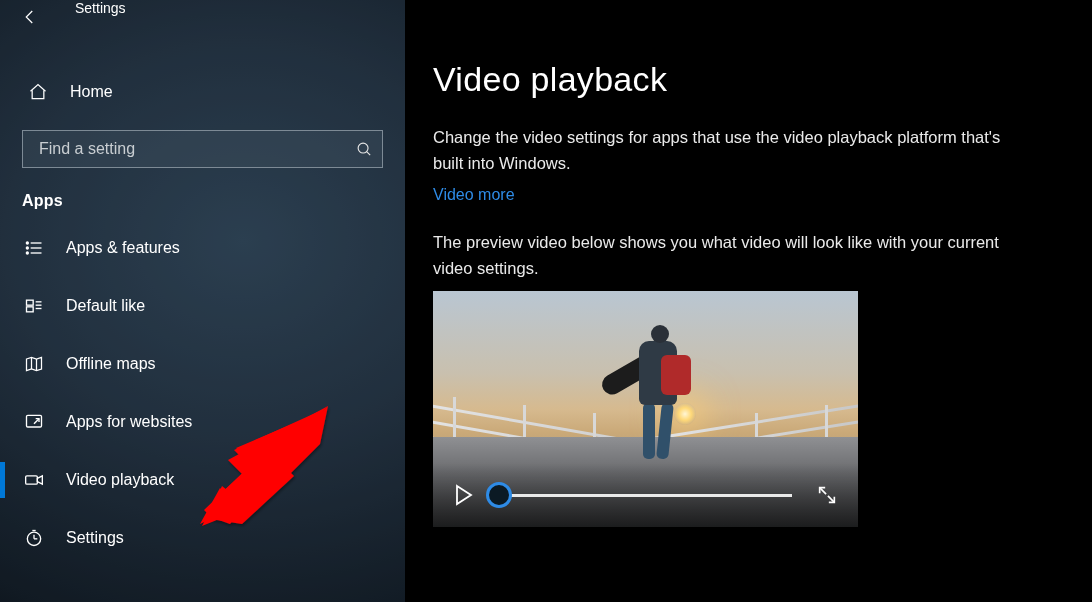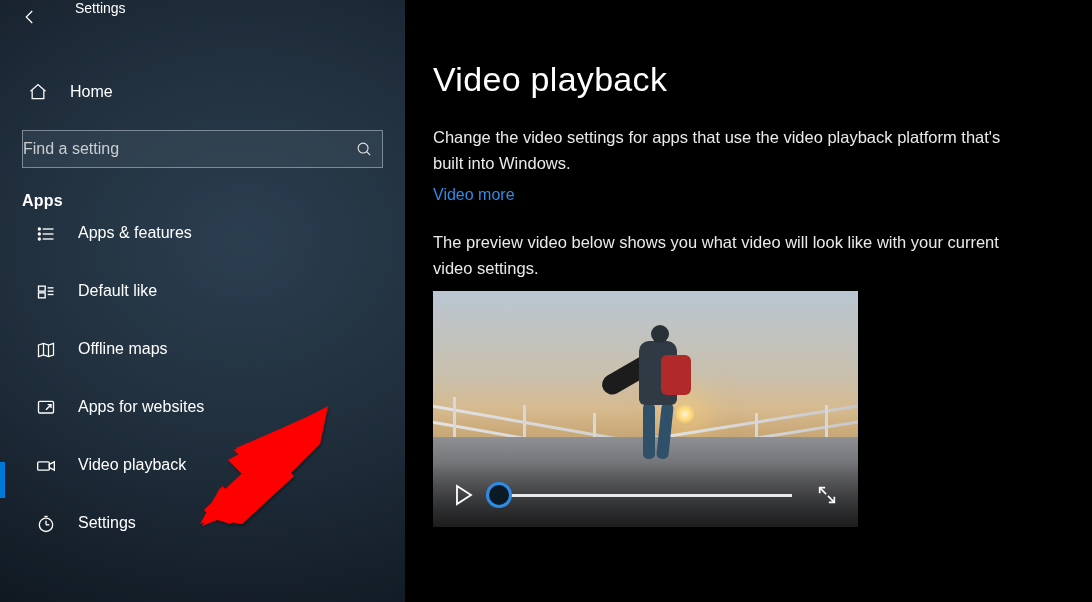--- a/index.html
+++ b/index.html
@@ -10,26 +10,26 @@
   .sidebar-content{position:relative;z-index:1;}
   .topbar{display:flex;align-items:flex-start;height:46px;padding-left:13px;}
   .back-btn{width:34px;height:34px;display:flex;align-items:center;justify-content:center;cursor:pointer;}
   .back-btn svg{stroke:#fff;}
   .window-title{font-size:14px;color:#fff;margin-left:28px;}
   .home-row{display:flex;align-items:center;height:40px;padding-left:28px;margin-top:26px;cursor:pointer;}
   .home-row .icon{width:20px;height:20px;display:flex;align-items:center;justify-content:center;}
   .home-row .lbl{margin-left:22px;font-size:16px;}
   .search-wrap{margin:18px 22px 0 22px;}
   .search-box{position:relative;border:1px solid #7d8a95;background:rgba(70,85,100,.35);height:36px;display:flex;align-items:center;}
-  .search-box input{flex:1;background:transparent;border:none;outline:none;color:#e6e6e6;font-size:16px;padding:0 0;}
+  .search-box input{flex:1;background:transparent;border:none;outline:none;color:#e6e6e6;font-size:16px;padding:0 16px;}
   .search-box input::placeholder{color:#c9ced2;}
   .search-icon{width:36px;display:flex;align-items:center;justify-content:center;}
   .section-label{font-size:16px;font-weight:600;color:#fff;margin:24px 0 12px 22px;letter-spacing:.2px;}
   .nav{margin-top:14px;}
-  .nav-item{position:relative;display:flex;align-items:flex-start;height:48px;padding-left:36px;cursor:pointer;margin-bottom:10px;}
+  .nav-item{position:relative;display:flex;align-items:center;height:48px;padding-left:24px;cursor:pointer;margin-bottom:10px;}
   .nav-item .icon{width:20px;height:20px;display:flex;align-items:center;justify-content:center;color:#fff;}
   .nav-item .lbl{margin-left:22px;font-size:16px;}
   .nav-item.active::before{content:"";position:absolute;left:0;top:6px;bottom:6px;width:5px;background:#0078d7;}
   
   .main{flex:1;background:#000;padding:60px 40px 0 28px;box-sizing:border-box;}
   .page-title{font-size:34px;font-weight:400;margin:0 0 26px 0;letter-spacing:.3px;}
   .desc{font-size:16.5px;line-height:1.55;color:#eaeaea;max-width:600px;margin:0 0 10px 0;}
   .link{color:#2e8be6;font-size:16px;cursor:pointer;display:inline-block;margin-bottom:26px;}
   .preview{position:relative;width:425px;height:236px;overflow:hidden;}
   .sky{position:absolute;inset:0;background:linear-gradient(to bottom,#b9c6d2 0%,#c9c0ae 35%,#d6ba8f 50%,#caa978 60%,#7a7d80 100%);}

